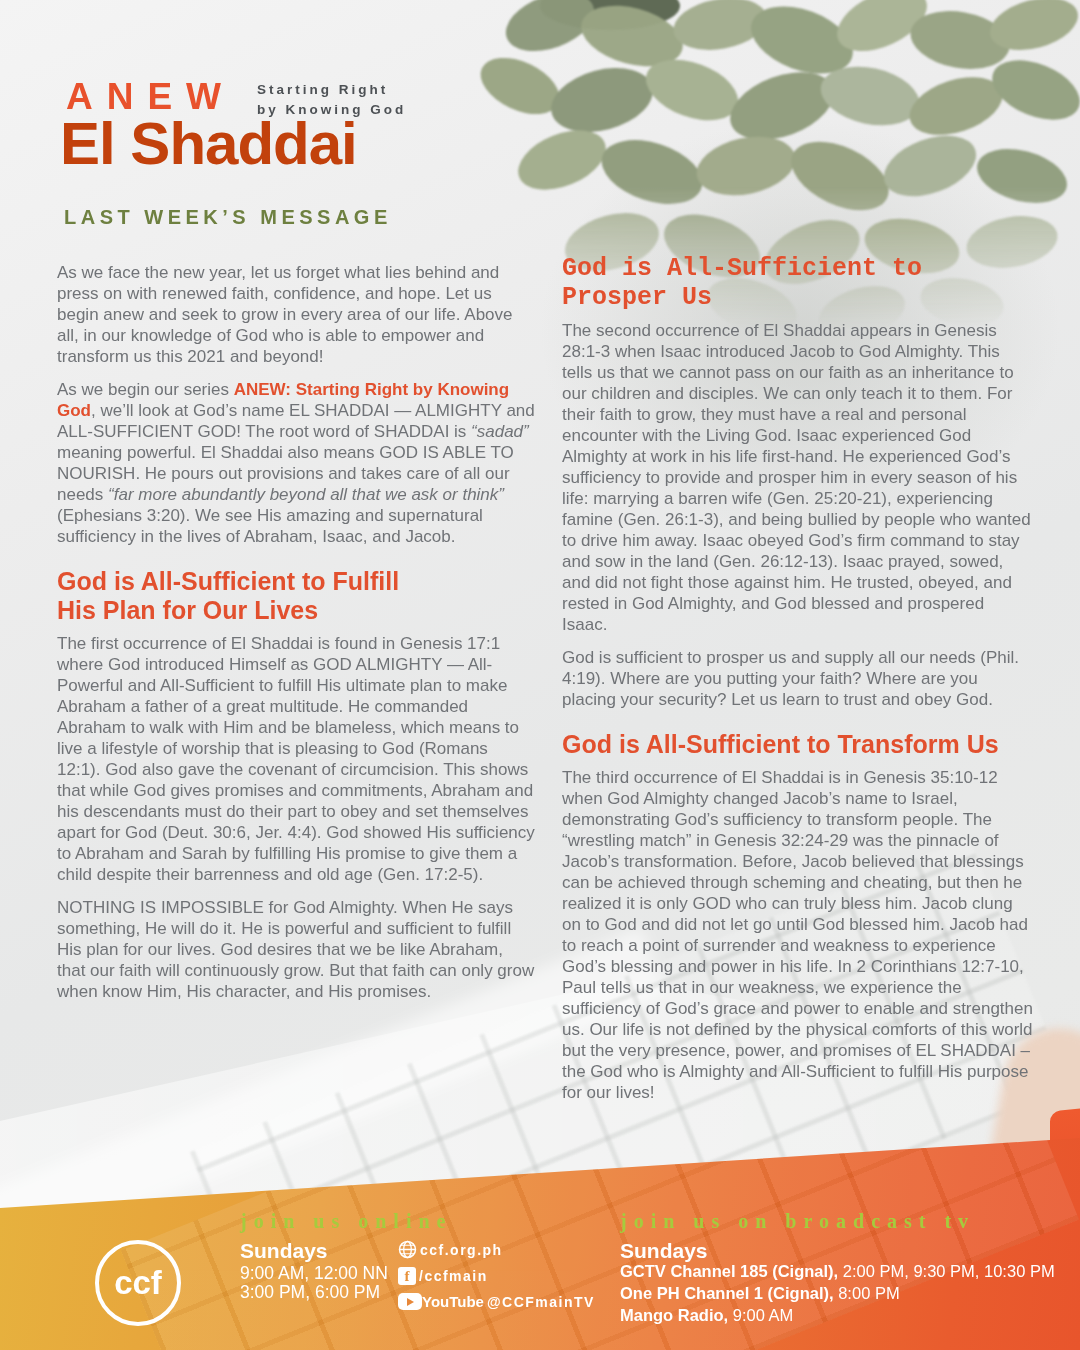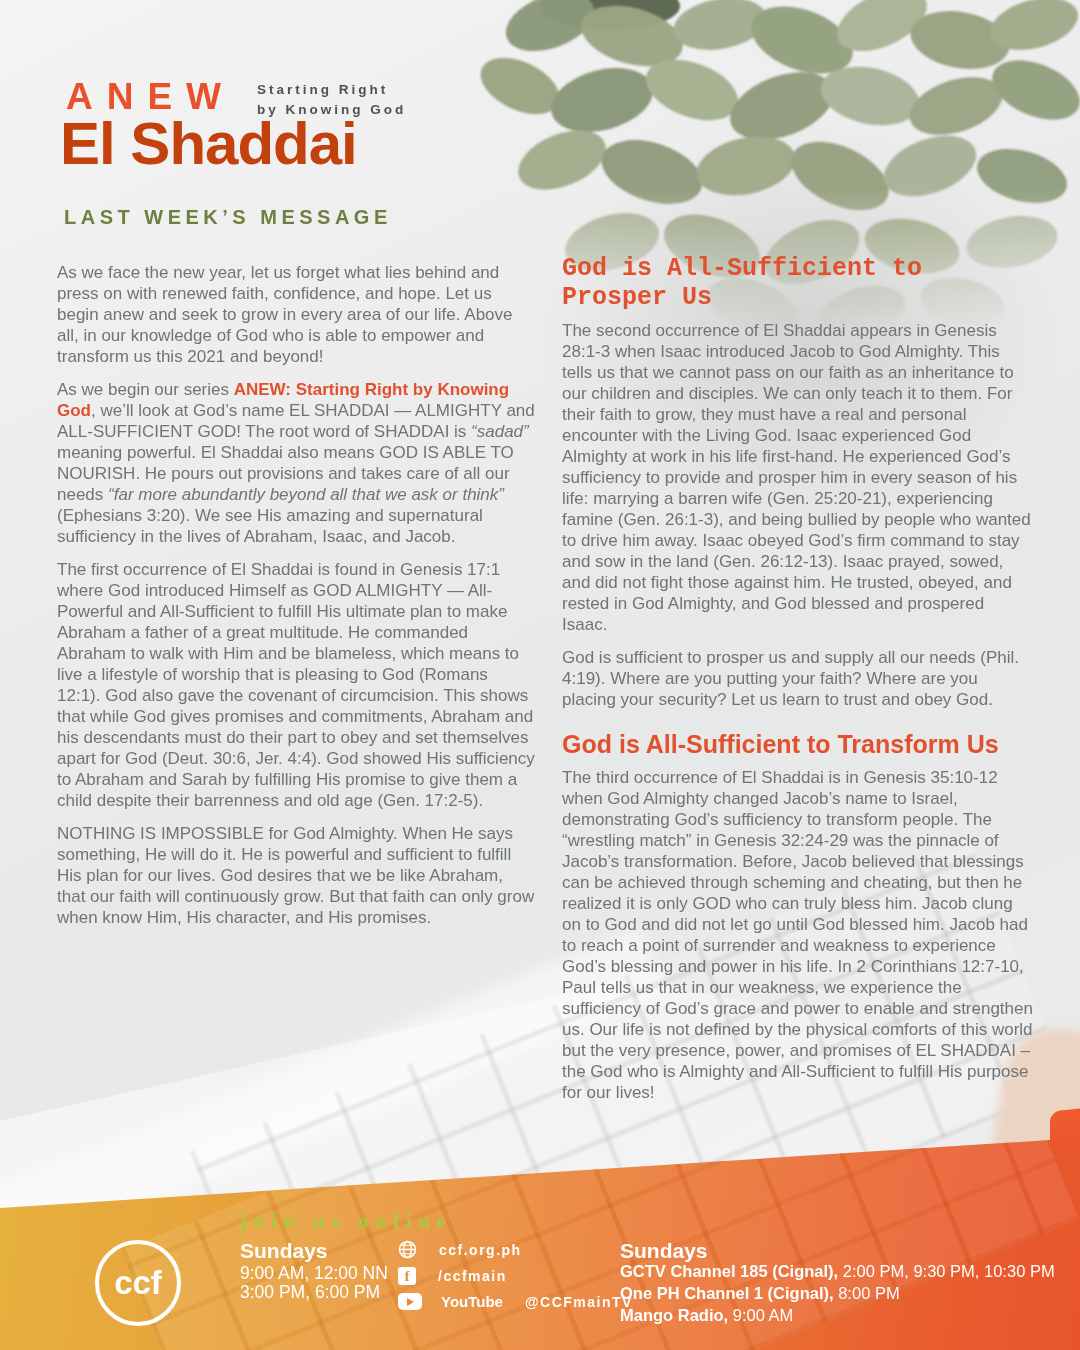--- a/index.html
+++ b/index.html
@@ -58,21 +58,21 @@
     background-image:
       repeating-linear-gradient(90deg,rgba(160,80,20,.18) 0 5px,rgba(255,255,255,.12) 5px 78px),
       repeating-linear-gradient(0deg,rgba(160,80,20,.18) 0 5px,rgba(255,255,255,.08) 5px 62px);
     opacity:.5;}
   .logo{position:absolute;left:95px;top:140px;width:78px;height:78px;border:4px solid #fff;
     border-radius:50%;display:flex;align-items:center;justify-content:center;
     color:#fff;font-size:33px;font-weight:bold;letter-spacing:0;}
   .f-green{position:absolute;font-size:20px;font-weight:bold;letter-spacing:7px;color:#a6cb3d;font-family:Liberation Serif, serif;}
   .f-day{position:absolute;font-size:21px;font-weight:bold;color:#fff;}
   .f-time{position:absolute;font-size:17.5px;color:#fff;}
-  .social-row{position:absolute;display:flex;align-items:center;gap:22px;color:#fff;}
+  .social-row{position:absolute;display:flex;align-items:center;gap:3px;color:#fff;}
   .social-txt{font-size:14px;font-weight:bold;letter-spacing:1.5px;color:#fff;}
   .fb-box{width:18px;height:18px;background:#fff;border-radius:3px;display:flex;
     align-items:flex-end;justify-content:center;font-weight:bold;font-size:15px;
     color:#e8913a;line-height:17px;font-family:"Liberation Serif",serif;}
   .yt-box{width:24px;height:17px;background:#fff;border-radius:5px;display:flex;
     align-items:center;justify-content:center;}
   .yt-tri{width:0;height:0;border-left:7px solid #e8883a;border-top:4.5px solid transparent;
     border-bottom:4.5px solid transparent;margin-left:1px;}
   .yt-word{font-size:15px;font-weight:bold;color:#fff;letter-spacing:0;margin-left:-3px;}
   .b-row{position:absolute;font-size:16.5px;color:#fff;white-space:nowrap;}
@@ -132,20 +132,22 @@
       <div>by Knowing God</div>
     </div>
   </div>
 </div>
 <div class="abs title">El Shaddai</div>
 <div class="abs kicker">LAST WEEK’S MESSAGE</div>
 
 <div class="abs col col-left">
   <p>As we face the new year, let us forget what lies behind and press on with renewed faith, confidence, and hope. Let us begin anew and seek to grow in every area of our life. Above all, in our knowledge of God who is able to empower and transform us this 2021 and beyond!</p>
   <p><span>As we begin our series </span><span class="accent-bold">ANEW: Starting Right by Knowing God</span><span>, we’ll look at God’s name EL SHADDAI — ALMIGHTY and ALL-SUFFICIENT GOD! The root word of SHADDAI is </span><span class="italic">“sadad”</span><span> meaning powerful. El Shaddai also means GOD IS ABLE TO NOURISH. He pours out provisions and takes care of all our needs </span><span class="italic">“far more abundantly beyond all that we ask or think”</span><span> (Ephesians 3:20). We see His amazing and supernatural sufficiency in the lives of Abraham, Isaac, and Jacob.</span></p>
+  <div class="h2">God is All-Sufficient to Fulfill
+His Plan for Our Lives</div>
   <p>The first occurrence of El Shaddai is found in Genesis 17:1 where God introduced Himself as GOD ALMIGHTY — All-Powerful and All-Sufficient to fulfill His ultimate plan to make Abraham a father of a great multitude. He commanded Abraham to walk with Him and be blameless, which means to live a lifestyle of worship that is pleasing to God (Romans 12:1). God also gave the covenant of circumcision. This shows that while God gives promises and commitments, Abraham and his descendants must do their part to obey and set themselves apart for God (Deut. 30:6, Jer. 4:4). God showed His sufficiency to Abraham and Sarah by fulfilling His promise to give them a child despite their barrenness and old age (Gen. 17:2-5).</p>
   <p>NOTHING IS IMPOSSIBLE for God Almighty. When He says something, He will do it. He is powerful and sufficient to fulfill His plan for our lives. God desires that we be like Abraham, that our faith will continuously grow. But that faith can only grow when know Him, His character, and His promises.</p>
 </div>
 
 <div class="abs col col-right">
   <div class="h2 first">God is All-Sufficient to Prosper Us</div>
   <p>The second occurrence of El Shaddai appears in Genesis 28:1-3 when Isaac introduced Jacob to God Almighty. This tells us that we cannot pass on our faith as an inheritance to our children and disciples. We can only teach it to them. For their faith to grow, they must have a real and personal encounter with the Living God. Isaac experienced God Almighty at work in his life first-hand. He experienced God’s sufficiency to provide and prosper him in every season of his life: marrying a barren wife (Gen. 25:20-21), experiencing famine (Gen. 26:1-3), and being bullied by people who wanted to drive him away. Isaac obeyed God’s firm command to stay and sow in the land (Gen. 26:12-13). Isaac prayed, sowed, and did not fight those against him. He trusted, obeyed, and rested in God Almighty, and God blessed and prospered Isaac.</p>
   <p>God is sufficient to prosper us and supply all our needs (Phil. 4:19). Where are you putting your faith? Where are you placing your security? Let us learn to trust and obey God.</p>
   <div class="h2">God is All-Sufficient to Transform Us</div>
   <p>The third occurrence of El Shaddai is in Genesis 35:10-12 when God Almighty changed Jacob’s name to Israel, demonstrating God’s sufficiency to transform people. The “wrestling match” in Genesis 32:24-29 was the pinnacle of Jacob’s transformation. Before, Jacob believed that blessings can be achieved through scheming and cheating, but then he realized it is only GOD who can truly bless him. Jacob clung on to God and did not let go until God blessed him. Jacob had to reach a point of surrender and weakness to experience God’s blessing and power in his life. In 2 Corinthians 12:7-10, Paul tells us that in our weakness, we experience the sufficiency of God’s grace and power to enable and strengthen us. Our life is not defined by the physical comforts of this world but the very presence, power, and promises of EL SHADDAI – the God who is Almighty and All-Sufficient to fulfill His purpose for our lives!</p>
@@ -176,17 +178,18 @@
     <span class="social-txt">/ccfmain</span>
   </div>
   <div class="social-row" style="left:398px;top:193px;">
     <span class="yt-box">
         <span class="yt-tri"></span>
       </span>
     <span class="yt-word">YouTube</span>
     <span class="social-txt">@CCFmainTV</span>
   </div>
 
+  <div class="f-green" style="left:620px;top:110px;">join us on broadcast tv</div>
   <div class="f-day" style="left:620px;top:139px;">Sundays</div>
   <div class="b-row" style="left:620px;top:162px;"><b>GCTV Channel 185 (Cignal),</b><span> 2:00 PM, 9:30 PM, 10:30 PM</span></div>
   <div class="b-row" style="left:620px;top:184px;"><b>One PH Channel 1 (Cignal),</b><span> 8:00 PM</span></div>
   <div class="b-row" style="left:620px;top:206px;"><b>Mango Radio,</b><span> 9:00 AM</span></div>
 </div>
 
 </body></html>

